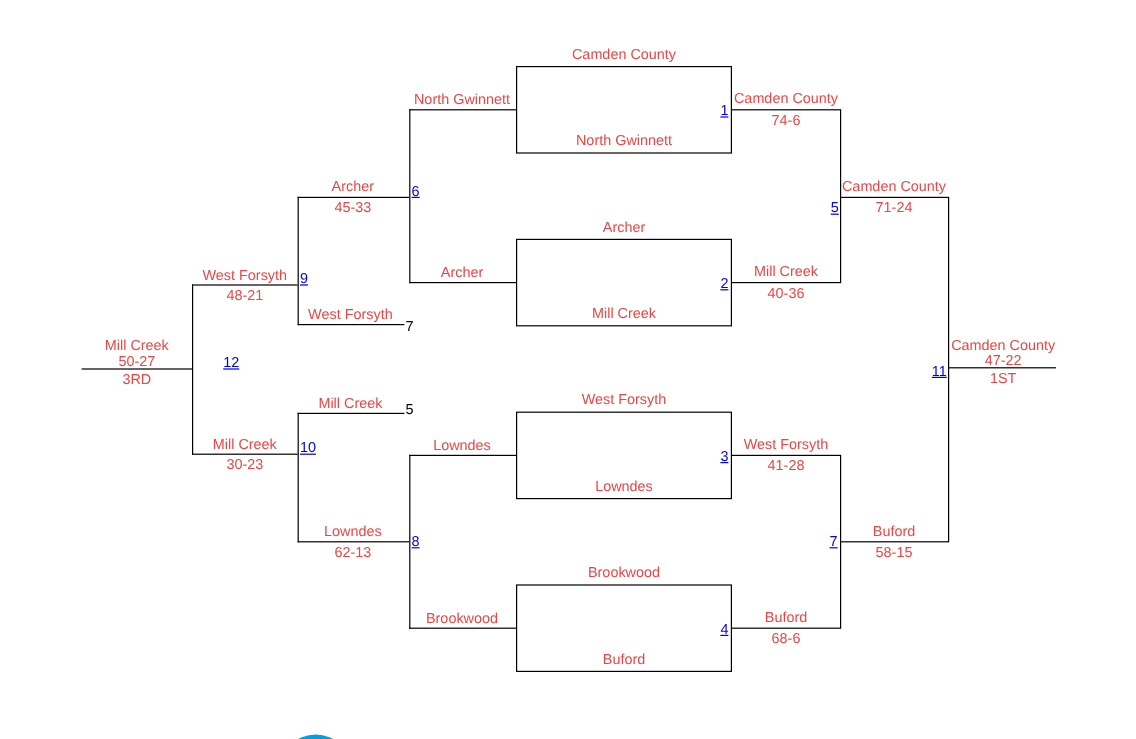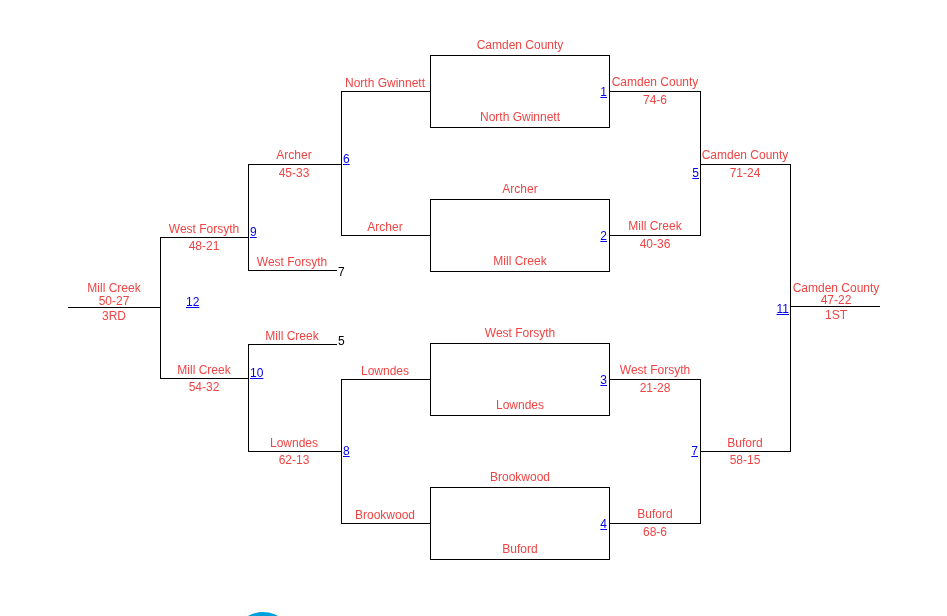--- a/index.html
+++ b/index.html
@@ -45,21 +45,21 @@
   <div class="hline" style="left:610px;top:91px;width:90px;"></div>
   <div class="hline" style="left:610px;top:235px;width:90px;"></div>
   <div class="hline" style="left:610px;top:379px;width:90px;"></div>
   <div class="hline" style="left:610px;top:523px;width:90px;"></div>
 
   <div class="lbl" style="left:655px;top:75px;">Camden County</div>
   <div class="lbl" style="left:655px;top:93px;">74-6</div>
   <div class="lbl" style="left:655px;top:219px;">Mill Creek</div>
   <div class="lbl" style="left:655px;top:237px;">40-36</div>
   <div class="lbl" style="left:655px;top:363px;">West Forsyth</div>
-  <div class="lbl" style="left:655px;top:381px;">21-28</div>
+  <div class="lbl" style="left:655px;top:381px;">41-28</div>
   <div class="lbl" style="left:655px;top:507px;">Buford</div>
   <div class="lbl" style="left:655px;top:525px;">68-6</div>
 
   <div class="vline" style="left:700px;top:91px;height:145px;"></div>
   <div class="vline" style="left:700px;top:379px;height:145px;"></div>
   <div class="hline" style="left:700px;top:164px;width:90px;"></div>
   <div class="hline" style="left:700px;top:451px;width:90px;"></div>
   <div class="vline" style="left:790px;top:164px;height:288px;"></div>
   <div class="hline" style="left:790px;top:306px;width:90px;"></div>
 
@@ -107,21 +107,21 @@
   <div class="lbl" style="left:204px;top:222px;">West Forsyth</div>
   <div class="lbl" style="left:204px;top:239px;">48-21</div>
 
   <div class="vline" style="left:248px;top:344px;height:108px;"></div>
   <div class="hline" style="left:248px;top:344px;width:89px;"></div>
   <div class="lbl" style="left:292px;top:329px;">Mill Creek</div>
   <div class="ref" style="left:338px;top:334px;">5</div>
   <div class="hline" style="left:160px;top:378px;width:88px;"></div>
   <a class="gnum" style="left:250px;top:366px;">10</a>
   <div class="lbl" style="left:204px;top:363px;">Mill Creek</div>
-  <div class="lbl" style="left:204px;top:380px;">54-32</div>
+  <div class="lbl" style="left:204px;top:380px;">30-23</div>
 
   <div class="vline" style="left:160px;top:237px;height:142px;"></div>
   <div class="hline" style="left:68px;top:307px;width:92px;"></div>
   <a class="gnum" style="left:162px;top:295px;padding-left:24px;">12</a>
   <div class="lbl" style="left:114px;top:281px;">Mill Creek</div>
   <div class="lbl" style="left:114px;top:294px;">50-27</div>
   <div class="lbl" style="left:114px;top:309px;">3RD</div>
 
   <div class="chat"></div>
 

